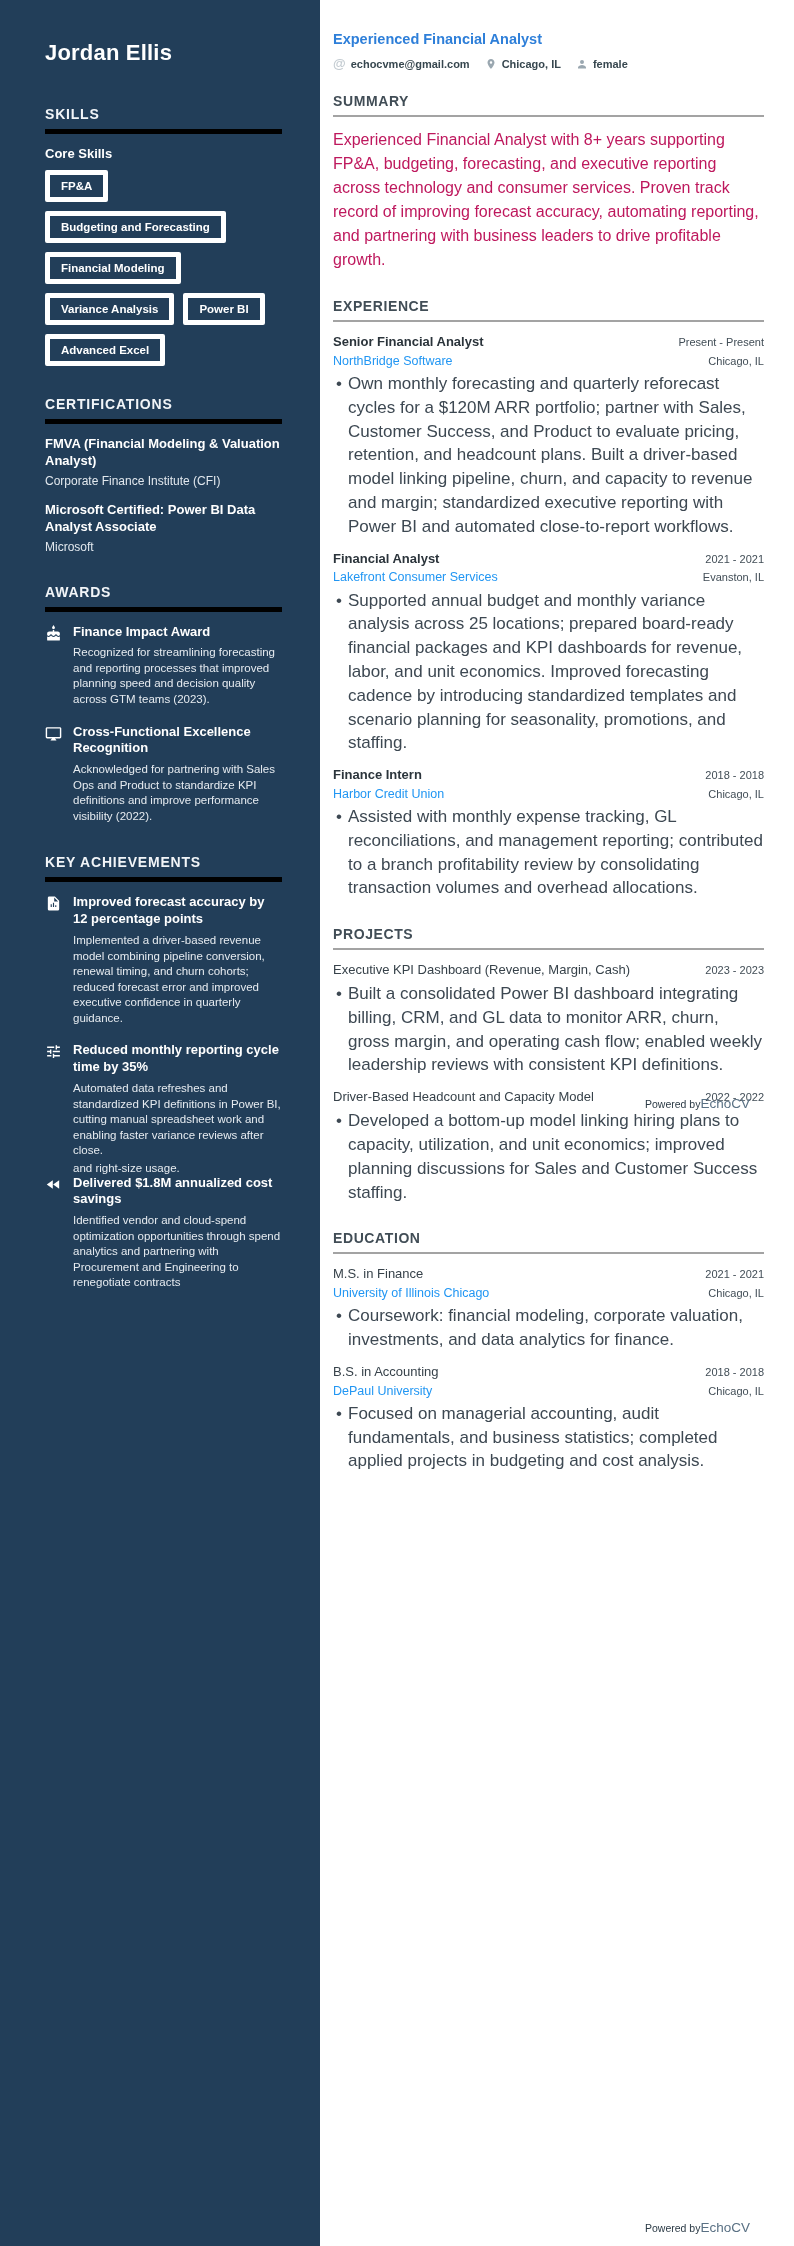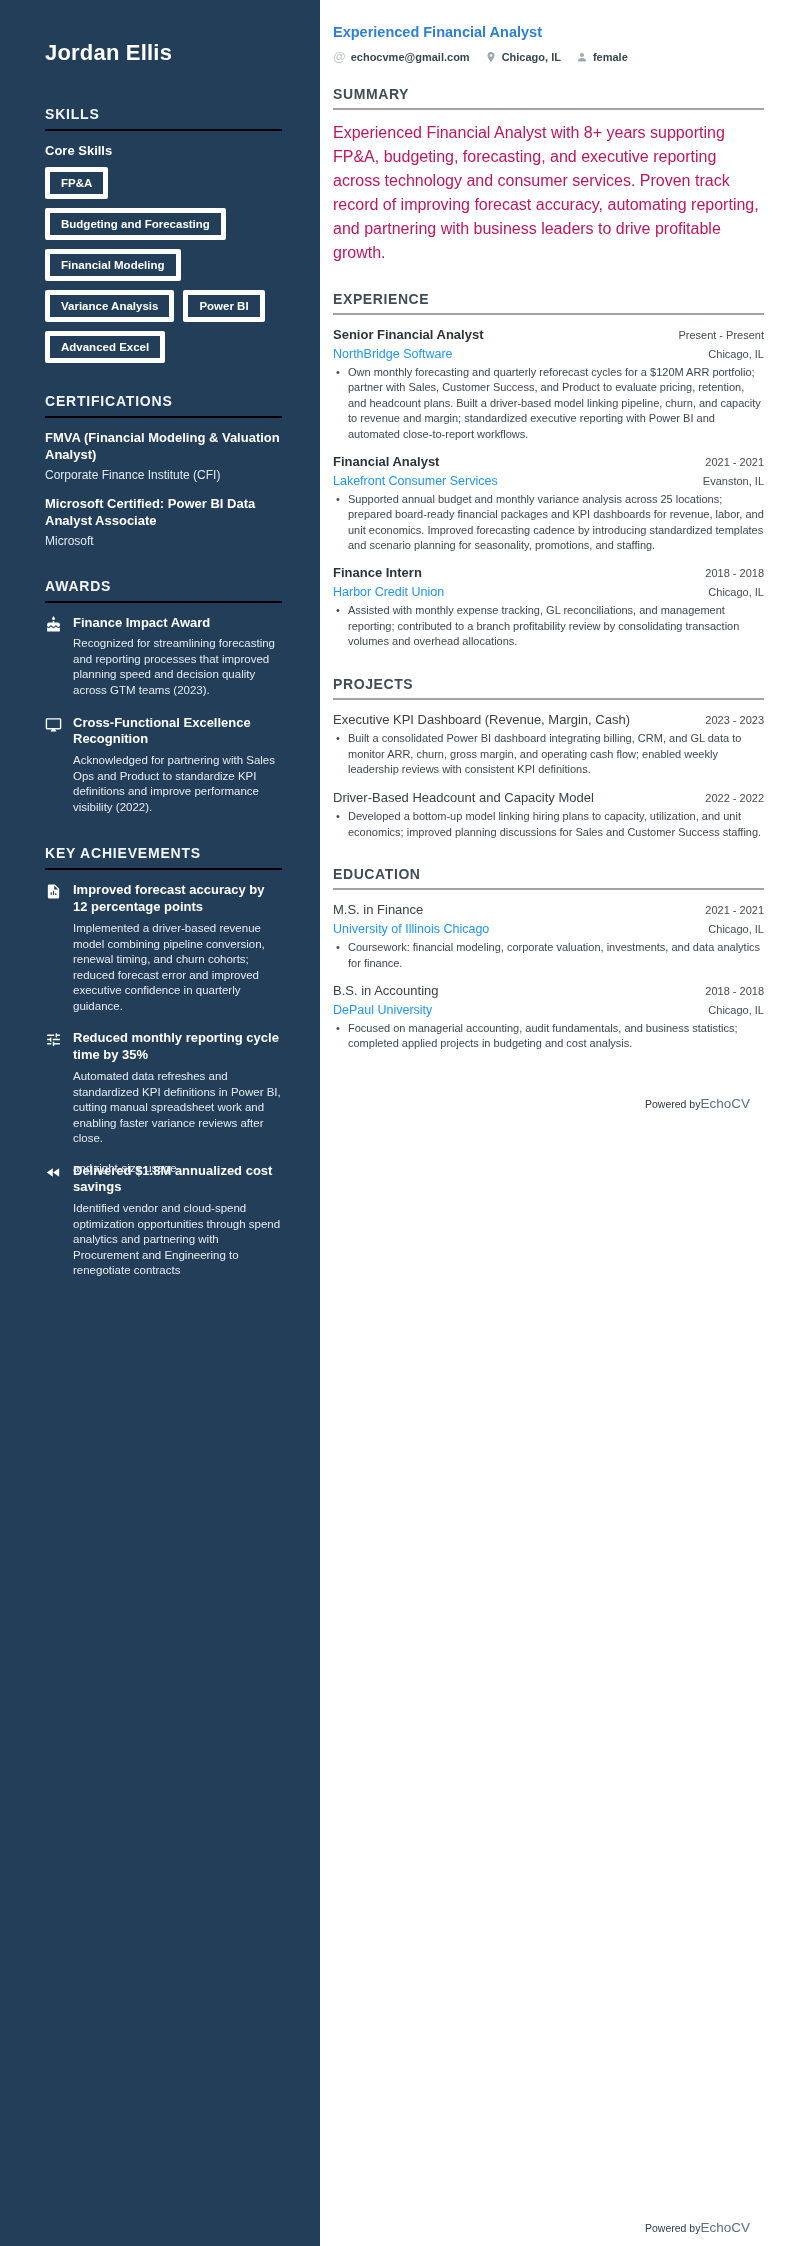--- a/index.html
+++ b/index.html
@@ -10,21 +10,21 @@
     background:#ffffff; overflow:hidden;
   }
   
   .sidebar {
     position:absolute; left:0; top:0; width:320px; height:2246px;
     background:#223E59; color:#ffffff; padding:40px 38px 8px 45px;
   }
   .name { font-size:22px; font-weight:bold; letter-spacing:.2px; margin-bottom:40px; }
   .side-h2 {
     font-size:14px; font-weight:bold; letter-spacing:.8px; color:#f2f5f8;
-    padding-bottom:7px; border-bottom:2px solid #000000; margin-bottom:12px;
+    padding-bottom:7px; border-bottom:5px solid #000000; margin-bottom:12px;
   }
   .side-section { margin-bottom:30px; }
   .group-label { font-size:13px; font-weight:bold; margin-bottom:9px; }
   .chips { display:flex; flex-wrap:wrap; gap:9px; }
   .chip {
     border:5px solid #ffffff; border-radius:2px; padding:5px 11px;
     font-size:11.5px; font-weight:bold; color:#ffffff; white-space:nowrap;
   }
   .cert-item { margin-bottom:14px; }
   .cert-title { font-size:13px; font-weight:bold; line-height:1.3; }
@@ -32,21 +32,21 @@
   .icon-item { display:flex; gap:9px; margin-bottom:16px; }
   .icon-box { flex:0 0 19px; padding-top:1px; }
   .icon-box svg { width:17px; height:17px; fill:#ffffff; }
   .icon-item-title { font-size:13px; font-weight:bold; line-height:1.3; }
   .icon-item-desc { font-size:11.5px; line-height:1.35; color:#e6ebf0; margin-top:5px; }
   .overflow-line {
     position:absolute; left:73px; top:1162px; font-size:11.5px; color:#e6ebf0;
   }
   
   .main {
-    position:absolute; left:320px; top:0; width:474px; padding:24px 30px 0 13px;
+    position:absolute; left:320px; top:0; width:474px; padding:31px 30px 0 13px;
   }
   .doc-title { font-size:14.5px; font-weight:bold; color:#2e7fd9; }
   .contact-row { display:flex; align-items:center; gap:7px; margin-top:9px; }
   .contact-chunk { display:flex; align-items:center; gap:5px; margin-right:8px; }
   .contact-text { font-size:11px; font-weight:bold; color:#37474f; }
   .at-glyph { font-size:13px; color:#c3cbd1; font-weight:bold; }
   .c-icon svg { width:12px; height:12px; fill:#9aa7b0; display:block; }
   .main-h2 {
     font-size:14px; font-weight:bold; letter-spacing:.6px; color:#414d56;
     padding-bottom:6px; border-bottom:2px solid #a3a3a3; margin-bottom:11px;
@@ -55,21 +55,21 @@
   .main-section.first { margin-top:22px; }
   .summary-text { font-size:16px; line-height:1.5; color:#be185d; }
   .entry { margin-bottom:11px; }
   .entry-row { display:flex; justify-content:space-between; align-items:baseline; }
   .entry-title { font-size:13px; font-weight:bold; color:#2b343b; line-height:1.45; }
   .entry-title.plain { font-weight:500; color:#37424a; }
   .entry-date { font-size:11px; color:#414d56; white-space:nowrap; }
   .entry-link { font-size:12.5px; color:#2196f3; line-height:1.45; }
   .entry-loc { font-size:11px; color:#414d56; white-space:nowrap; }
   .bullets { margin-top:2px; }
-  .bullet { position:relative; padding-left:15px; font-size:11px; line-height:1.4; color:#3d4852; }
+  .bullet { position:relative; padding-left:15px; font-size:17px; line-height:1.4; color:#3d4852; }
   .bullet::before { content:"•"; position:absolute; left:3px; color:#3d4852; }
   
   .langs { display:flex; align-items:center; gap:34px; margin-top:2px; }
   .lang { display:flex; align-items:center; }
   .lang-name { font-size:13.5px; color:#37424a; width:97px; }
   .lang-name.short { width:auto; margin-right:10px; }
   .lang-level { font-size:11px; color:#37474f; margin-right:9px; white-space:nowrap; }
   .lang-bar { width:61px; height:7px; border-radius:4px; background:#cfe3f8; overflow:hidden; }
   .lang-fill { height:100%; border-radius:4px; background:#1e88e5; }
   

